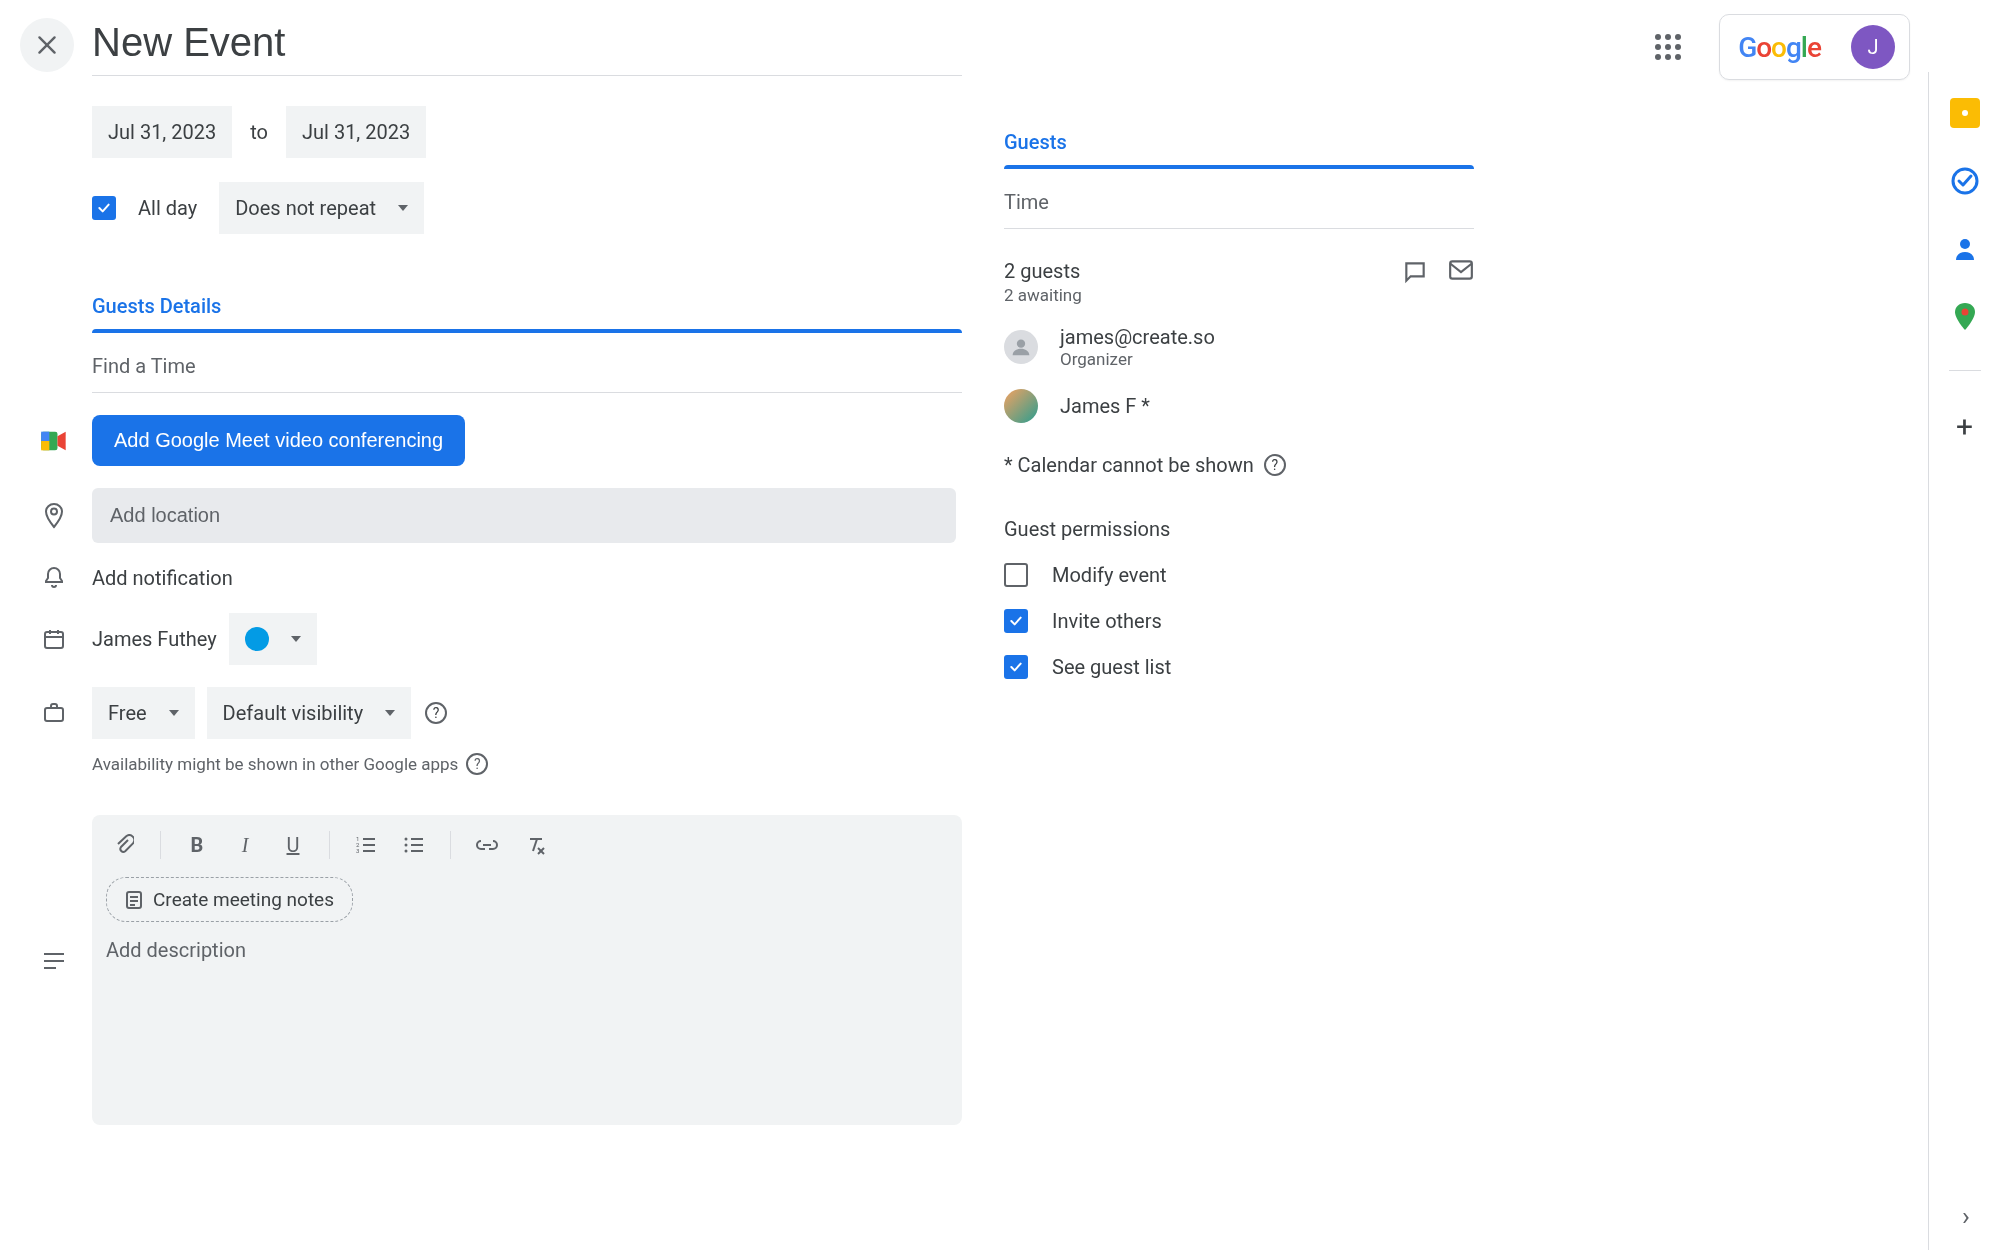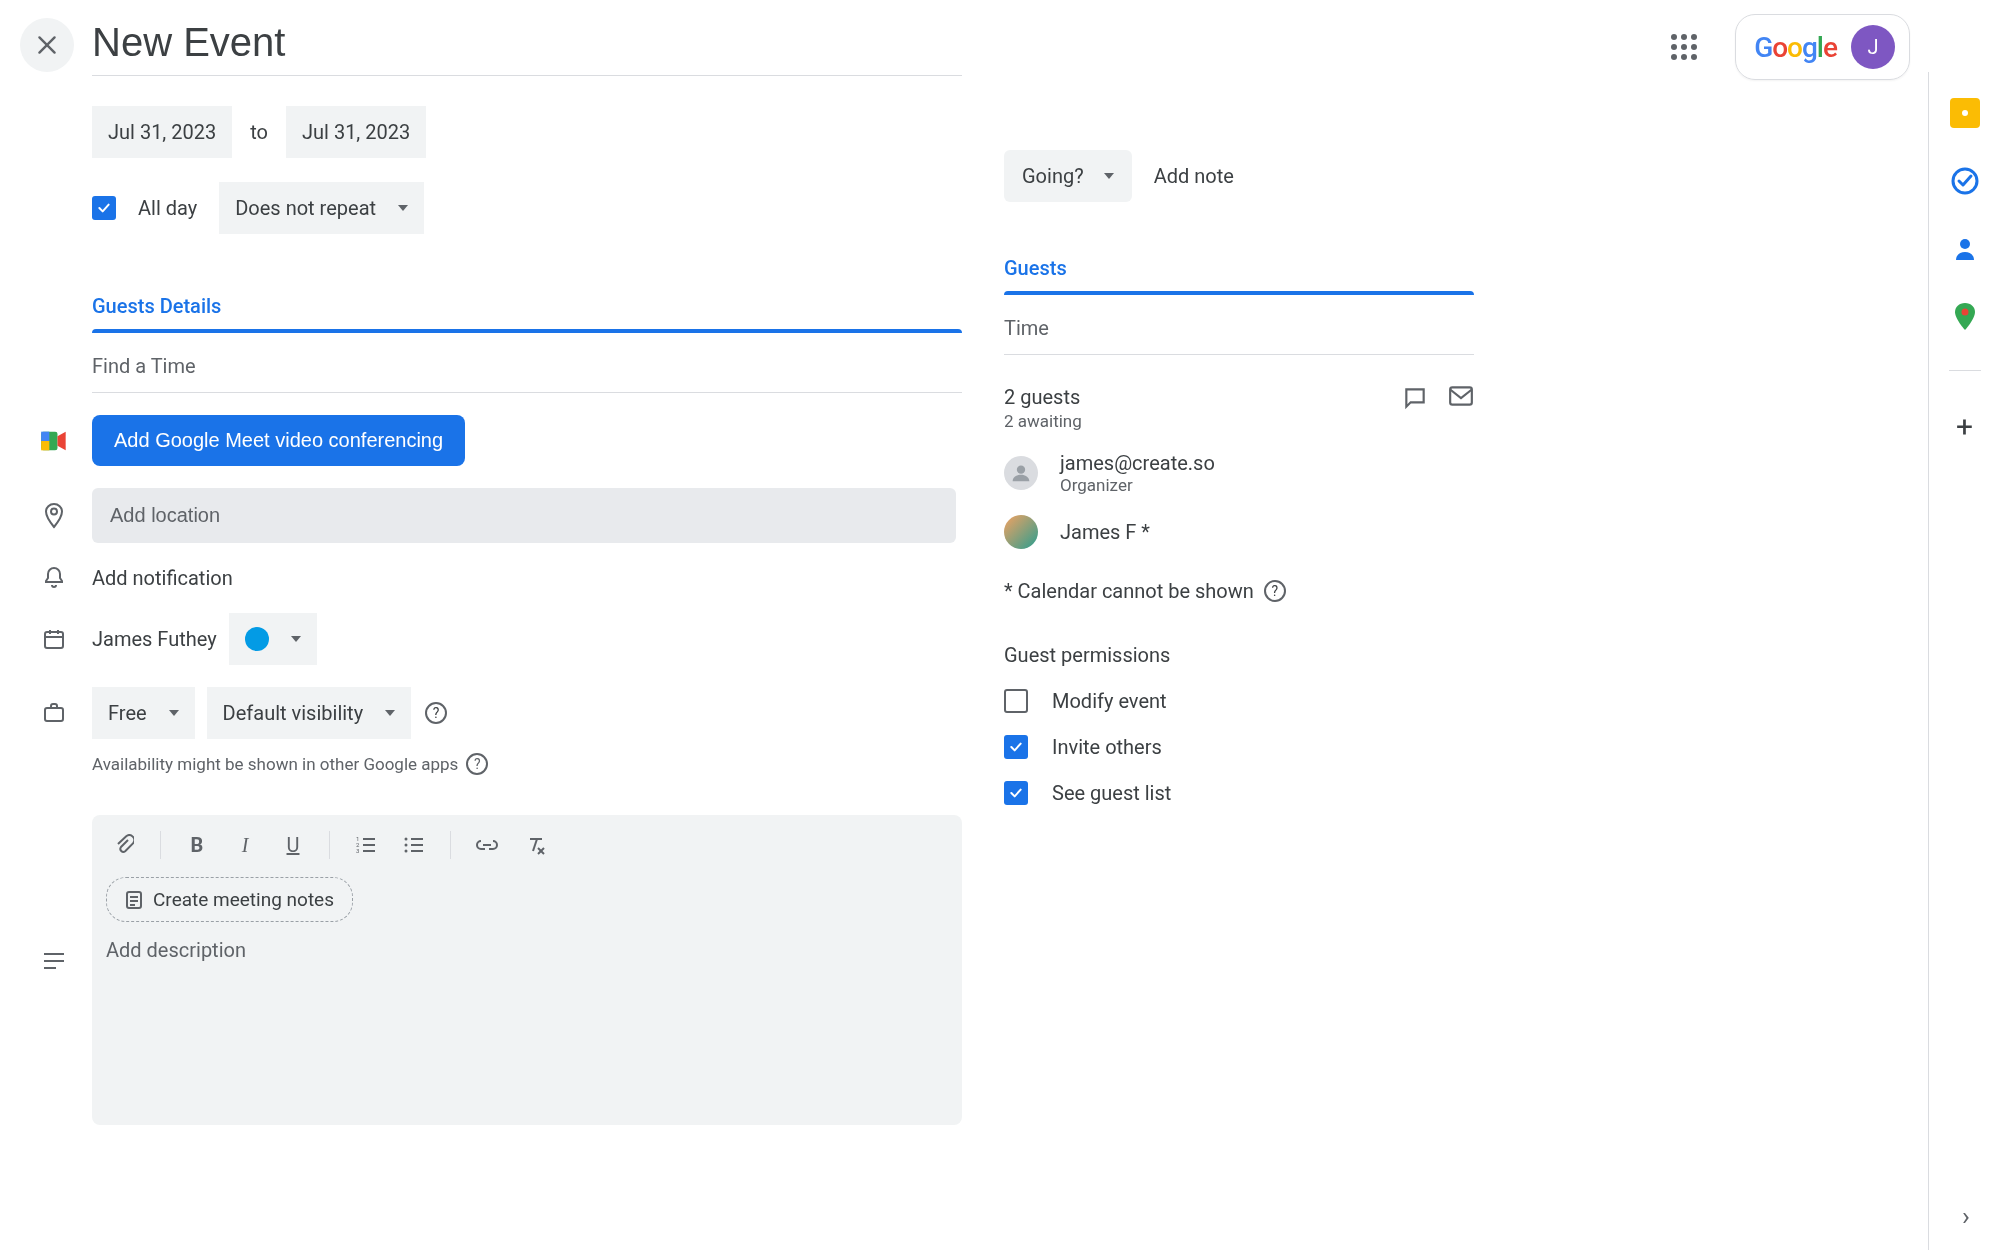--- a/index.html
+++ b/index.html
@@ -60,23 +60,23 @@
   .top-right {
     position: absolute; right: 90px; top: 14px;
     display: flex; align-items: center; gap: 26px;
   }
   .apps-icon {
     display: grid; grid-template-columns: repeat(3,6px); grid-template-rows: repeat(3,6px);
     gap: 4px;
   }
   .apps-icon span { background:#5f6368; border-radius:50%; width:6px; height:6px; }
   .google-badge {
-    border:1px solid #dadce0; border-radius:20px;
+    border:1px solid #dadce0; border-radius:10px;
     padding:10px 14px 10px 18px;
-    display:flex; align-items:center; gap:14px;
+    display:flex; align-items:center; gap:30px;
     box-shadow: 0 1px 2px rgba(0,0,0,0.05);
     margin-left: 12px;
   }
   .g-logo { font-size:28px; font-weight:500; letter-spacing:-1px; }
   .g-logo .b{color:#4285f4}.g-logo .r{color:#ea4335}.g-logo .y{color:#fbbc05}.g-logo .g{color:#34a853}
   .avatar { width:44px; height:44px; border-radius:50%; background:#7e57c2; color:#fff; display:flex; align-items:center; justify-content:center; font-size:20px; }
 
   .main {
     display: flex;
     padding-left: 92px;
@@ -372,27 +372,20 @@
               <line x1="5" y1="15" x2="10" y2="15"></line>
             </svg>
           <span>Create meeting notes</span>
         </div>
         <div class="desc-placeholder">Add description</div>
       </div>
     </div>
   </div>
 
   <div class="right-col">
-    <div class="going-row">
-      <div class="going-chip">
-        <span>Going?</span>
-        <span class="caret-down"></span>
-      </div>
-      <span class="link-text">Add note</span>
-    </div>
 
     <div class="tabs" style="margin-top:40px">
       <div class="tab active">Guests</div>
       <div class="tab">Time</div>
     </div>
 
 
     <div class="guest-count">
       <div>
         <div class="gc-text">2 guests</div>

